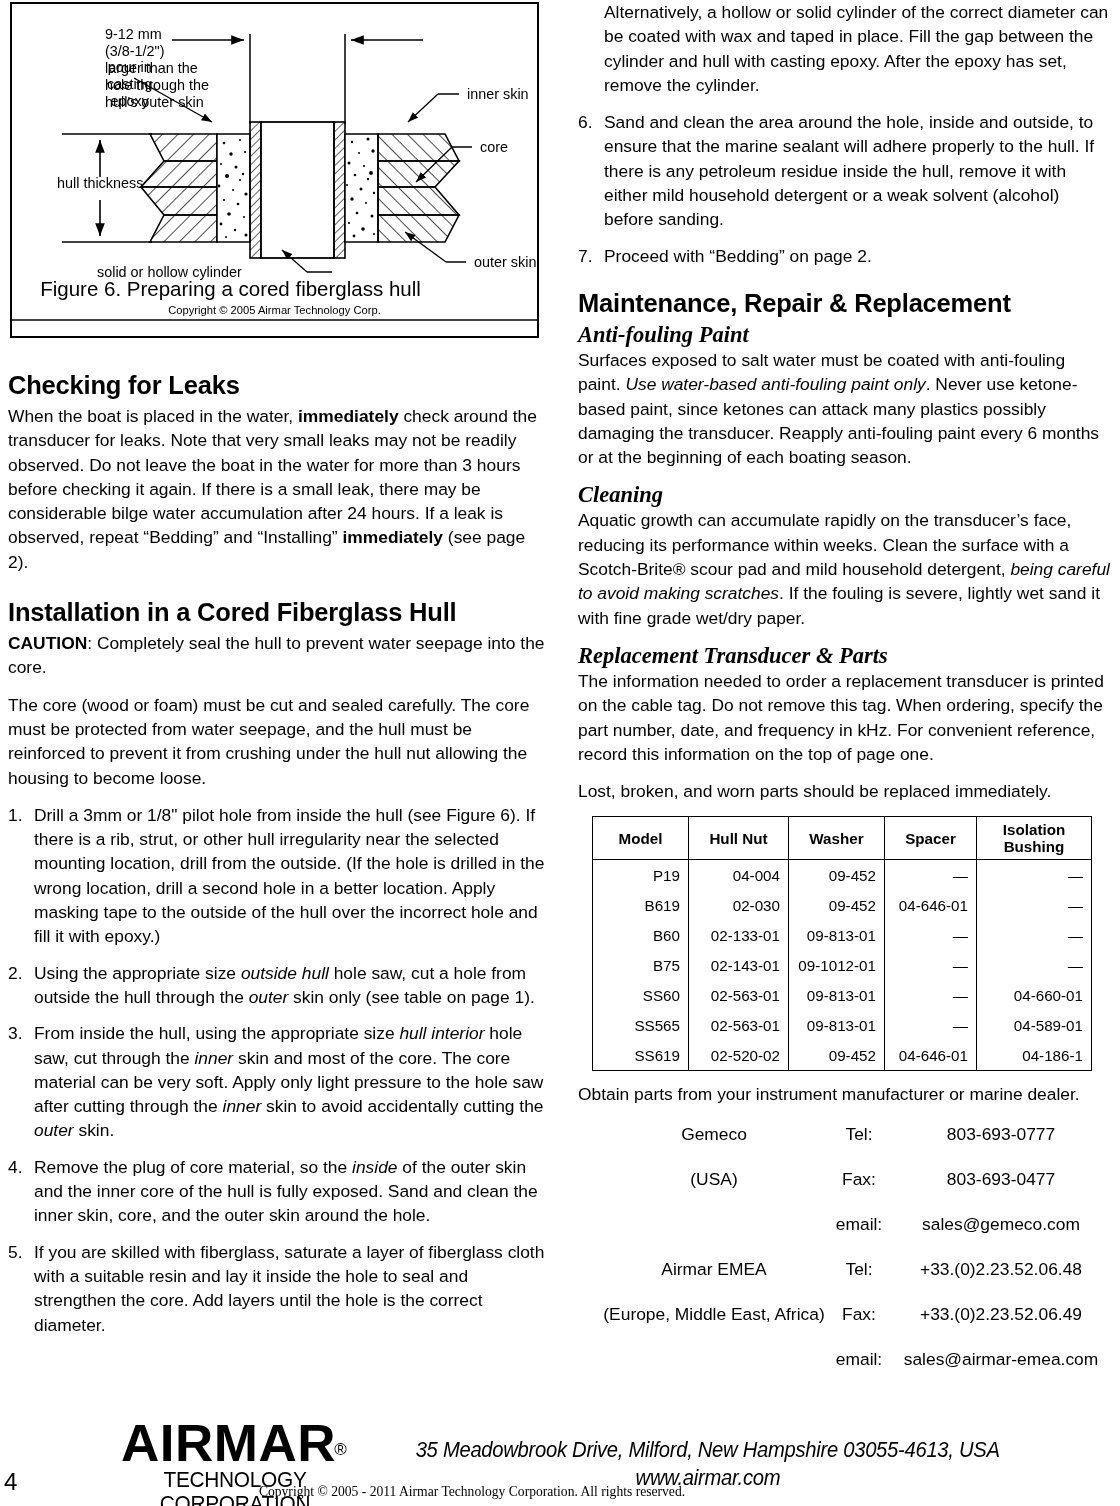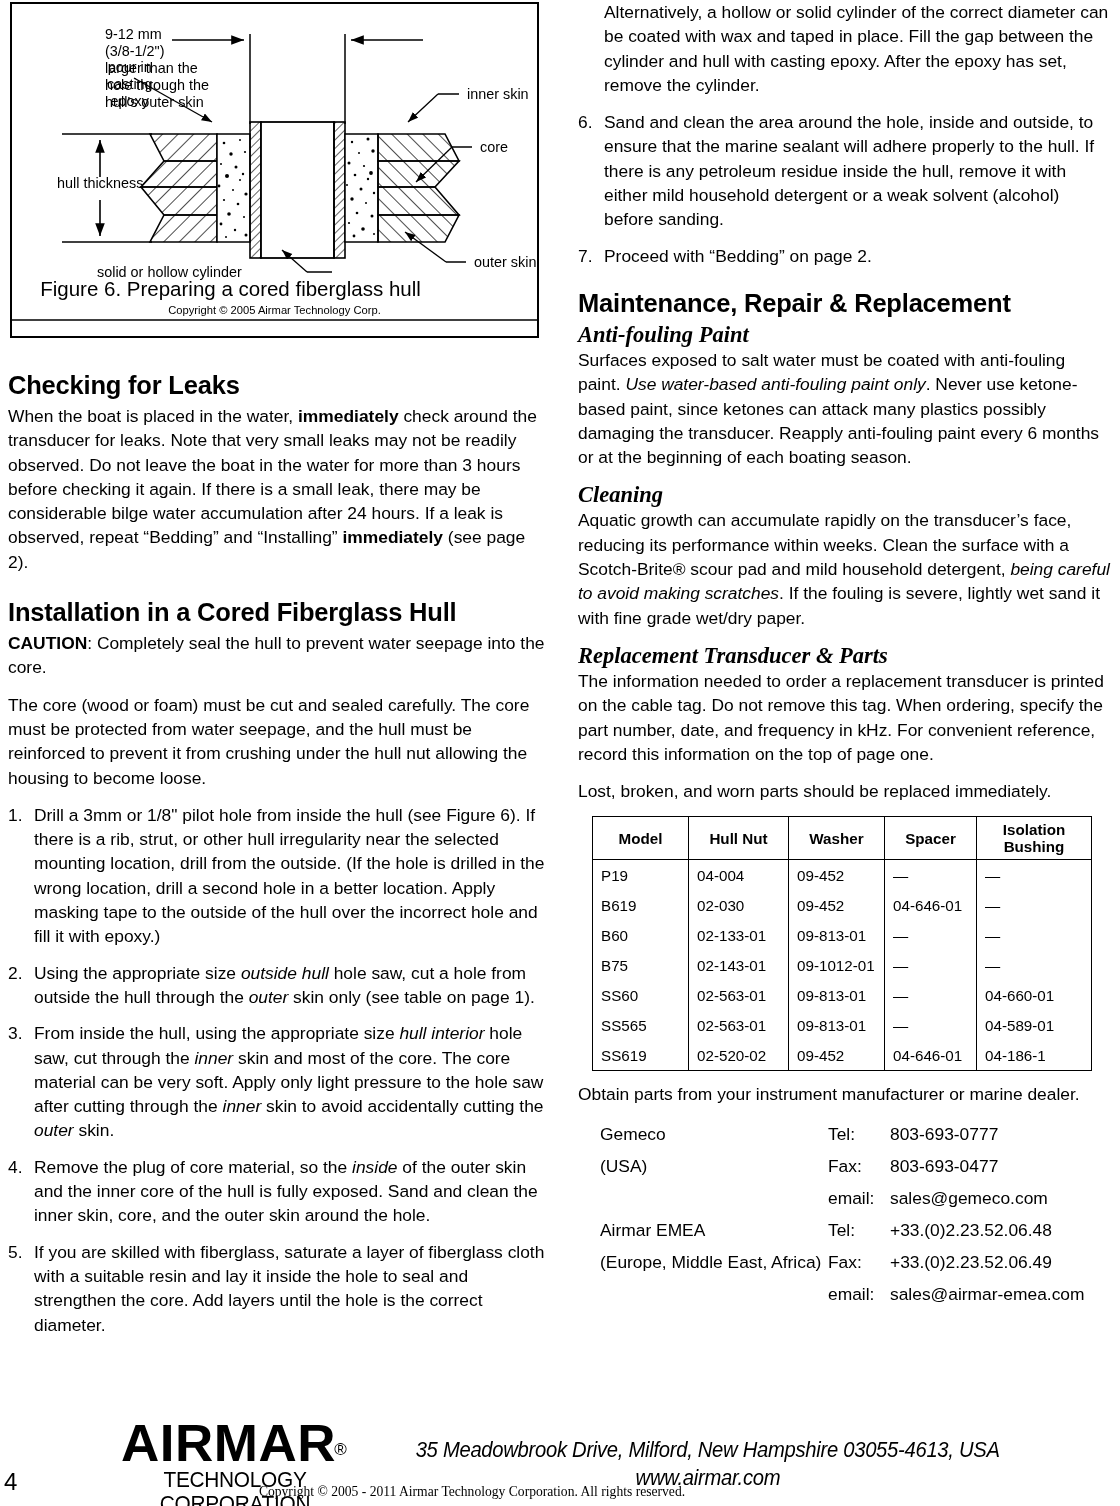--- a/index.html
+++ b/index.html
@@ -132,21 +132,21 @@
     font-size: 15.2px;
     table-layout: fixed;
   }
   .parts-table th, .parts-table td {
     border-left: 1.4px solid #000;
     border-right: 1.4px solid #000;
     padding: 0 8px;
     height: 30px;
     vertical-align: middle;
     font-weight: normal;
-    text-align: left;
+    text-align: right;
   }
   .parts-table thead th {
     text-align: center;
     font-weight: bold;
     font-size: 15.2px;
     line-height: 17px;
     height: 42px;
     border-top: 1.4px solid #000;
     border-bottom: 1.4px solid #000;
   }
@@ -159,21 +159,22 @@
 
   
   .contacts {
     margin: 12px 0 0 22px;
     font-size: 17.4px;
     line-height: 28px;
   }
   .contact-grid {
     display: grid;
     grid-template-columns: 228px 62px auto;
-    row-gap: 4px;
+    row-gap: 17px;
+    text-align: center;
   }
   .contact-grid .cell { white-space: nowrap; }
 
   
   .footer {
     position: absolute;
     left: 0;
     top: 1398px;
     width: 1120px;
     height: 108px;

